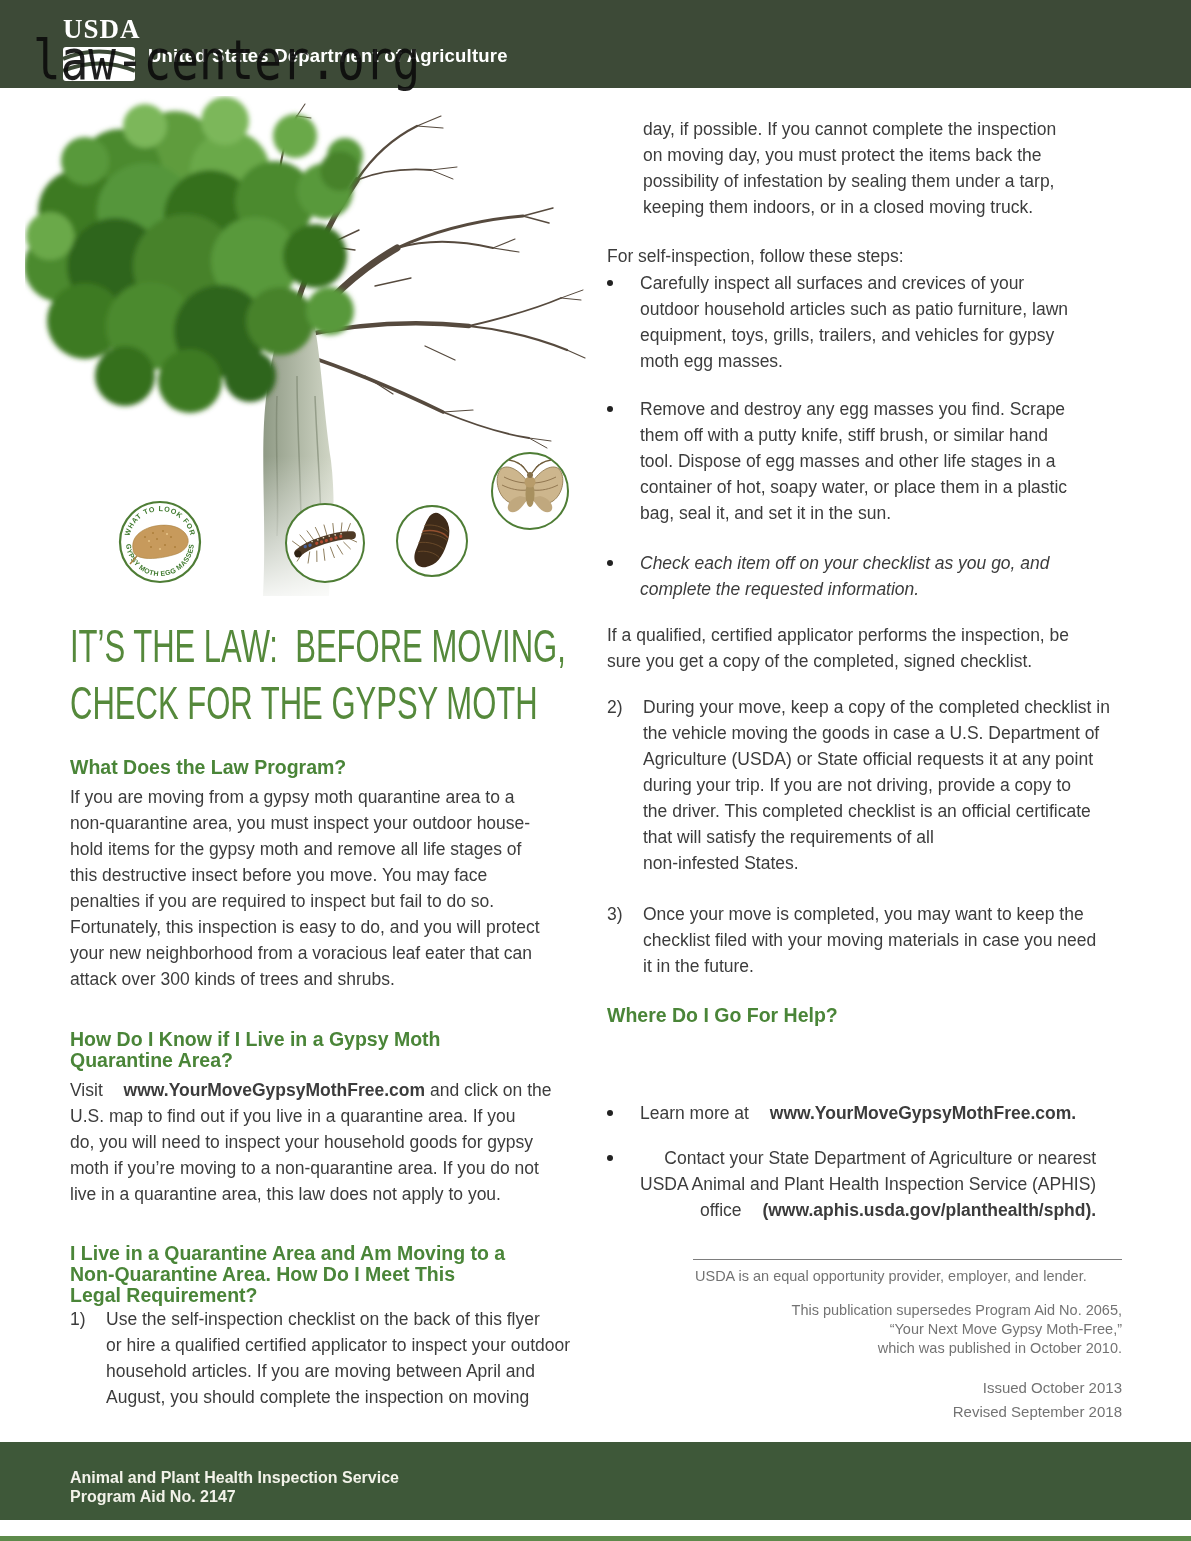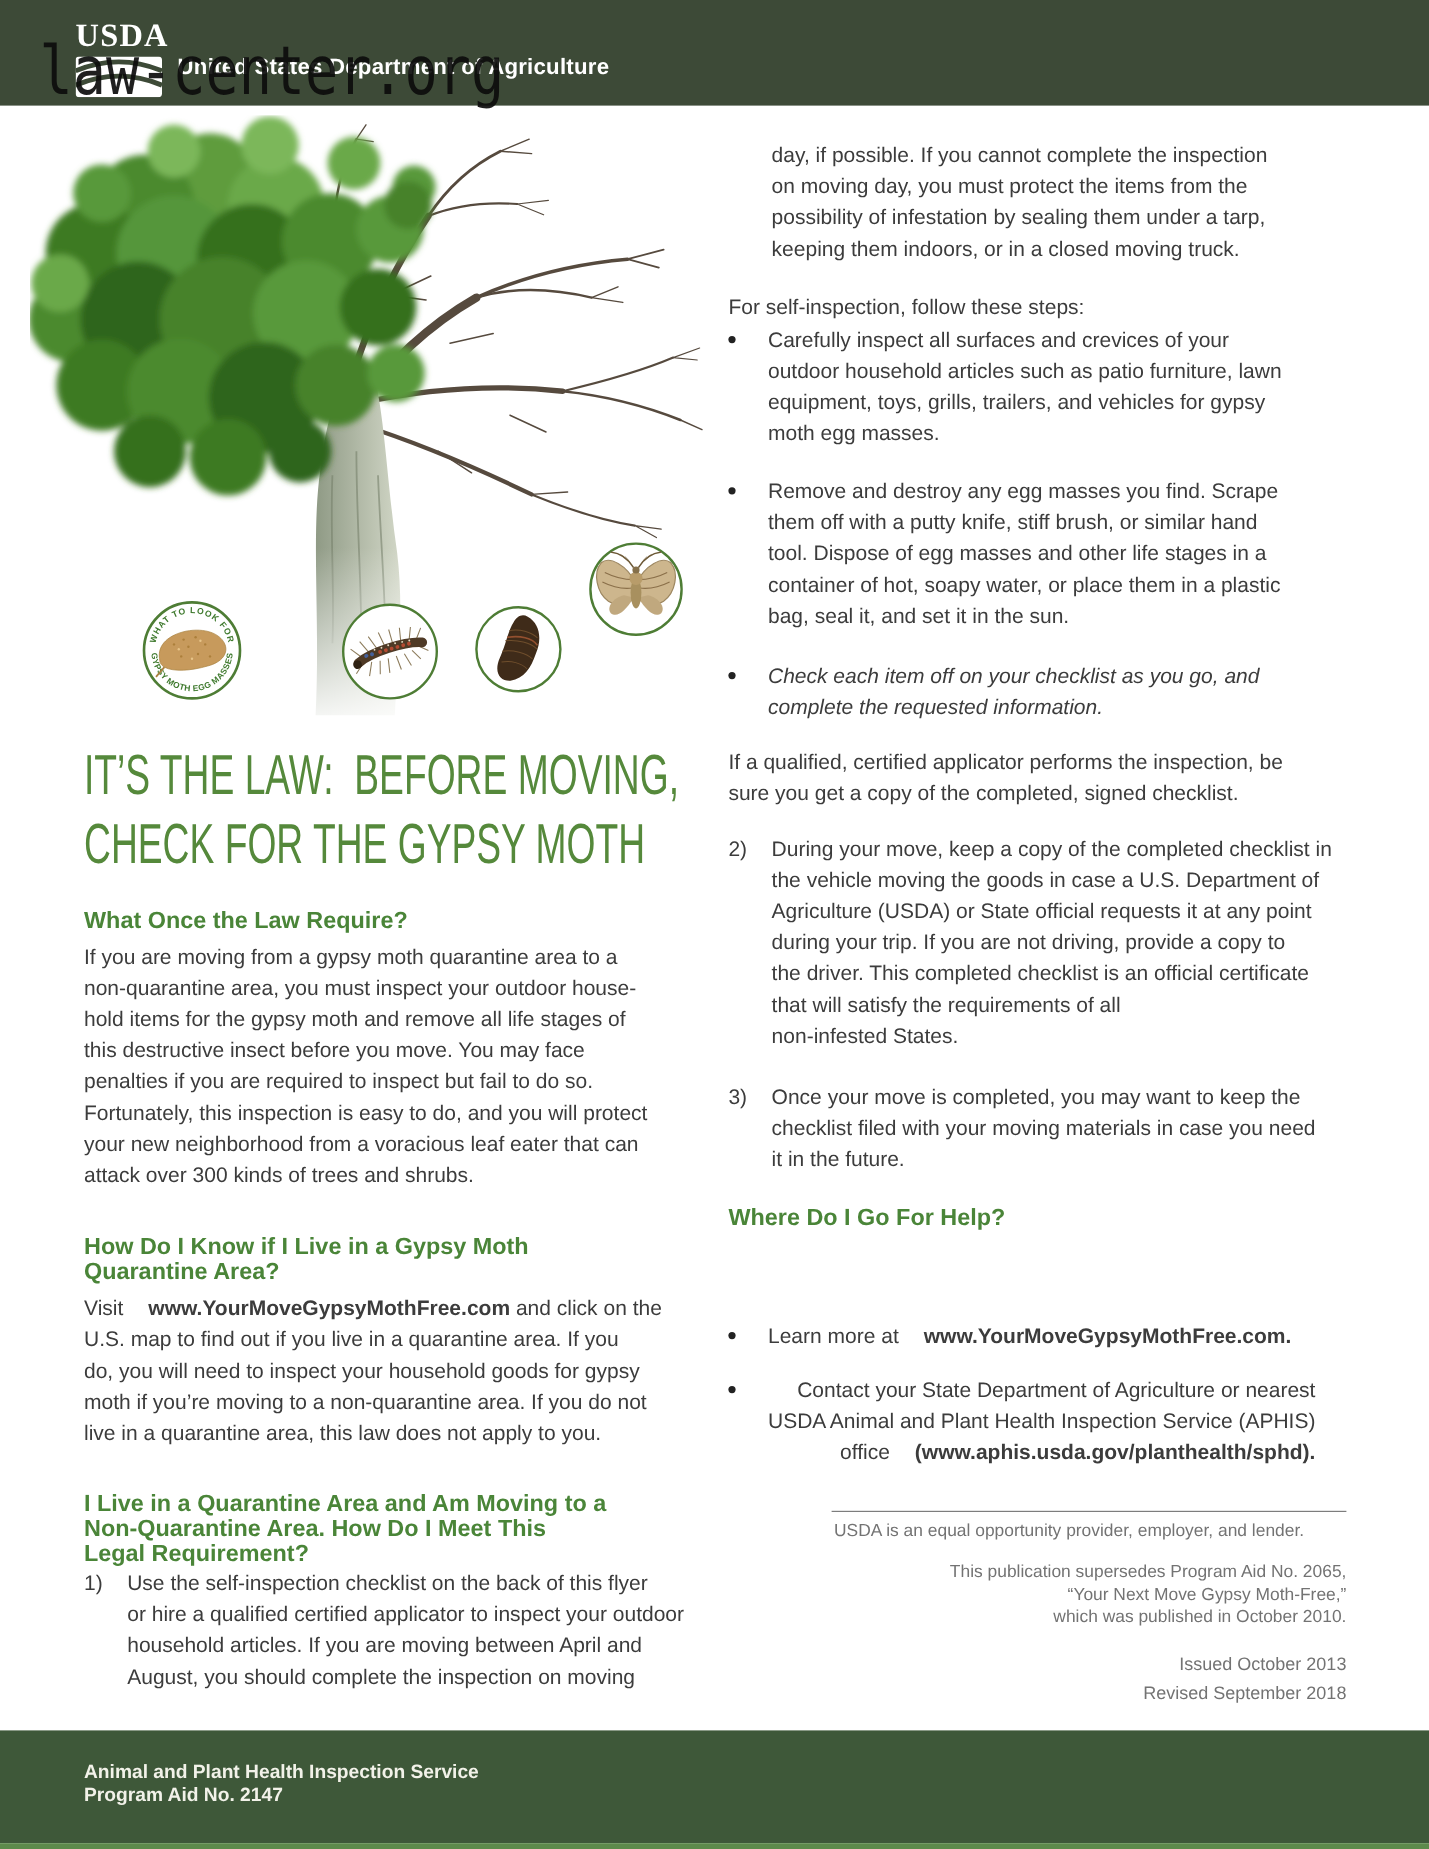--- a/index.html
+++ b/index.html
@@ -11,21 +11,21 @@
   .fine{font-size:14.5px;line-height:19px;color:#737373;}
   .b{font-weight:bold;margin-left:16px;}
   
   .header-bar{left:0;top:0;width:1191px;height:88px;background:#3d4a37;}
   .dept-title{left:148px;top:45px;color:#ffffff;font-weight:bold;font-size:18.5px;letter-spacing:.2px;}
   .usda-word{left:63px;top:16px;color:#ffffff;font-family:"Liberation Serif",serif;
              font-weight:bold;font-size:27px;letter-spacing:1px;line-height:27px;}
   .usda-symbol{left:63px;top:47px;}
   .watermark{left:33px;top:30px;font-family:"DejaVu Sans Mono",monospace;font-size:56px;line-height:60px;
              color:rgba(12,12,12,.92);transform:scaleX(.82);transform-origin:0 0;white-space:pre;z-index:6;}
-  .footer-bar{left:0;top:1442px;width:1191px;height:94px;background:#3e5839;}
+  .footer-bar{left:0;top:1442px;width:1191px;height:78px;background:#3e5839;}
   .footer-text{left:70px;top:26px;color:#f2f2e9;font-weight:bold;font-size:16px;line-height:19px;position:absolute;}
   .footer-strip{left:0;top:1536px;width:1191px;height:5px;background:#5d8a4b;}
   
   .doc-title{left:70px;color:#55893b;font-weight:normal;font-size:47px;line-height:47px;}
   .doc-title span{display:block;transform:scaleX(.66);transform-origin:0 50%;white-space:pre;}
   .green-h{color:#4a8538;font-weight:bold;font-size:19.5px;line-height:21px;}
   
   .hang{display:flex;align-items:flex-start;}
   .hang .num{width:36px;flex:none;}
   .bullet{display:flex;align-items:flex-start;}
@@ -231,21 +231,21 @@
         <path d="M34,16 l-3,-3 M30,13 l-3,-2 M46,16 l3,-3 M50,13 l3,-2" stroke="#6e5a38" stroke-width="0.6" fill="none"></path>
       </g>
     </svg>
   </div>
 
   <div class="abs doc-title" style="top:622px;">
     <span style="margin-bottom:10px;">IT’S THE LAW:  BEFORE MOVING,</span>
     <span>CHECK FOR THE GYPSY MOTH</span>
   </div>
 
-  <div class="abs green-h" style="left:70px;top:757px;">What Once the Law Require?</div>
+  <div class="abs green-h" style="left:70px;top:757px;">What Does the Law Program?</div>
   <div class="abs body-text ml" style="left:70px;top:784px;width:518px;">If you are moving from a gypsy moth quarantine area to a
 non-quarantine area, you must inspect your outdoor house-
 hold items for the gypsy moth and remove all life stages of
 this destructive insect before you move.  You  may face
 penalties if you are required to inspect but fail to do so.
 Fortunately, this inspection is easy to do, and you will protect
 your new neighborhood from a voracious leaf eater that can
 attack over 300 kinds of trees and shrubs.</div>
 
   <div class="abs green-h ml" style="left:70px;top:1029px;">How Do I Know if I Live in a Gypsy Moth
@@ -261,21 +261,21 @@
 Legal Requirement?</div>
   <div class="abs body-text hang" style="left:70px;top:1306px;width:518px;">
     <span class="num">1)</span>
     <span class="ml">Use the self-inspection checklist on the back of this flyer
 or hire a qualified certified applicator to inspect your outdoor
 household articles.  If you are moving between April and
 August, you should complete the inspection on moving</span>
   </div>
 
   <div class="abs body-text ml" style="left:643px;top:116px;width:488px;">day, if possible.  If you cannot complete the inspection
-on moving day, you must protect the items from the
+on moving day, you must protect the items back the
 possibility of infestation by sealing them under a tarp,
 keeping them indoors, or in a closed moving truck.</div>
 
   <div class="abs body-text" style="left:607px;top:243px;">For self-inspection, follow these steps:</div>
 
   <div class="abs body-text bullet" style="left:607px;top:270px;width:524px;">
     <span class="dot"></span>
     <span class="ml">Carefully inspect all surfaces and crevices of your
 outdoor household articles such as patio furniture, lawn
 equipment, toys, grills, trailers, and vehicles for gypsy

